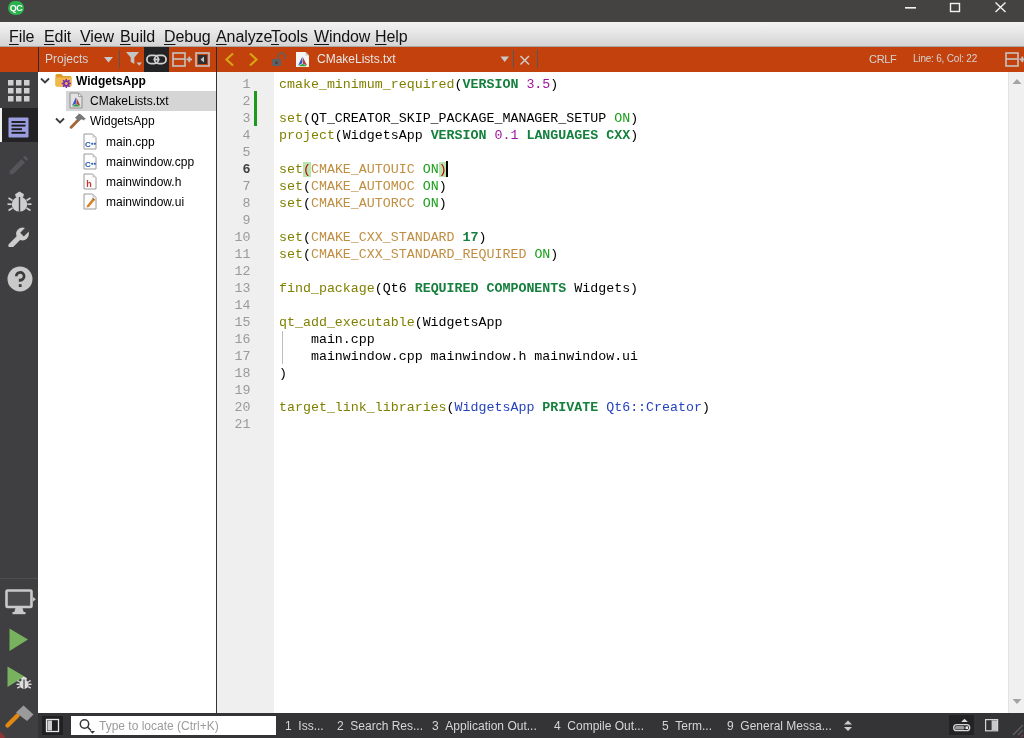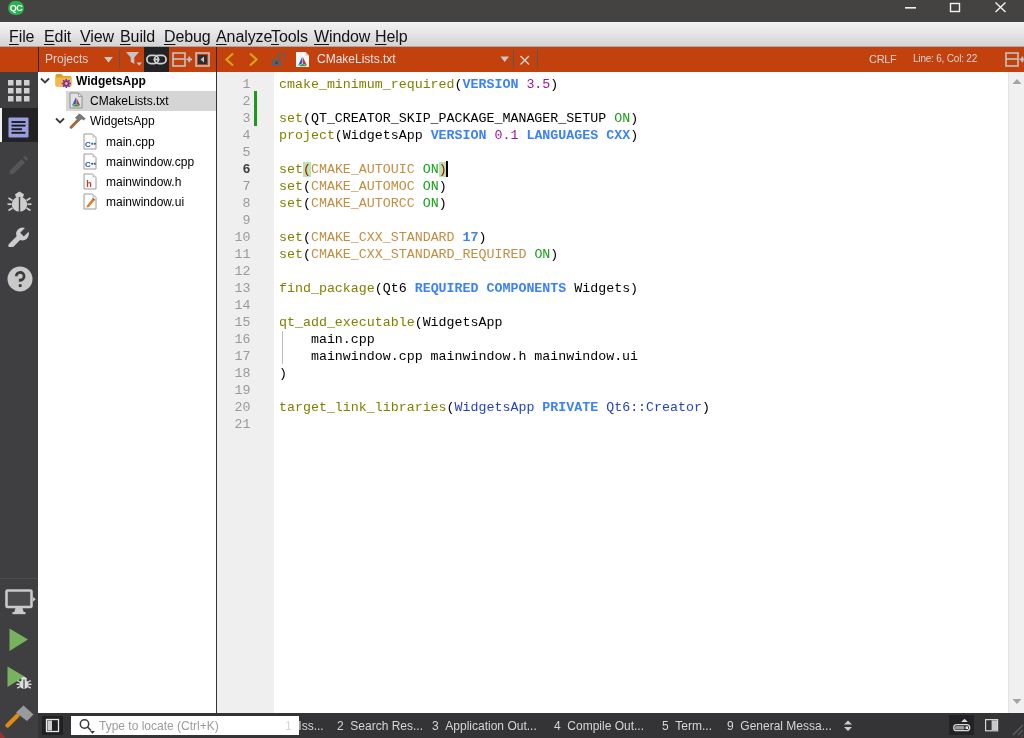--- a/index.html
+++ b/index.html
@@ -39,21 +39,21 @@
 .trtext { position:absolute; top:3px; }
 
 
 #code { position:absolute; top:4px; left:62px; font-family:"Liberation Mono", monospace;
   font-size:13.3px; line-height:17px; white-space:pre; color:#000; }
 #linenums { position:absolute; top:4px; left:0; width:33.5px; text-align:right;
   font-family:"Liberation Mono", monospace; font-size:13.3px; line-height:17px;
   color:#9a9a9a; white-space:pre; }
 .cm { color:#808000; }   
 .vr { color:#c08e41; }   
-.kw { color:#3b82f6; font-weight:bold;text-align:right; } 
+.kw { color:#15803d; font-weight:bold;text-align:right; } 
 .on { color:#18a018; }   
 .nm { color:#a014a0; }   
 .tg { color:#2543bd; }   
 .pm { color:#c40000; background:#b6e7b0; } 
 
 
 #bottombar { top:713px; left:38px; width:986px; height:25px; background:#343436; }
 .bbtn { position:absolute; top:6px; color:#d6d6d6; font-size:12px; }
 </style>
 </head>
@@ -411,21 +411,21 @@
 
 <div id="bottombar" class="abs">
   <div class="abs" style="left:4px;top:3px;width:21px;height:19px;background:#202022">
     <svg width="21" height="19">
           <g>
       <rect x="4.5" y="3.5" width="12" height="12" fill="none" stroke="#e8e8e8" stroke-width="1.3"></rect>
       <rect x="5.5" y="4.5" width="4.5" height="10" fill="#cdcdcd"></rect>
     </g>
         </svg>
   </div>
-  <div class="abs" style="left:33px;top:3px;width:228px;height:19px;background:#ffffff">
+  <div class="abs" style="left:33px;top:3px;width:205px;height:19px;background:#ffffff">
     <svg class="abs" style="left:7px;top:2px" width="18" height="16">
       <circle cx="6.5" cy="6" r="4.2" fill="none" stroke="#383838" stroke-width="1.5"></circle>
       <path d="M9.5 9 L13 12.5" stroke="#383838" stroke-width="1.5"></path>
       <path d="M12 13 L17 13 L14.5 15.8 Z" fill="#383838"></path>
     </svg>
     <span class="abs" style="left:28px;top:3px;color:#9b9b9b;font-size:12px">Type to locate (Ctrl+K)</span>
   </div>
   <span class="bbtn" style="left:247px">1&nbsp;&nbsp;Iss...</span>
   <span class="bbtn" style="left:299px">2&nbsp;&nbsp;Search Res...</span>
   <span class="bbtn" style="left:394px">3&nbsp;&nbsp;Application Out...</span>

